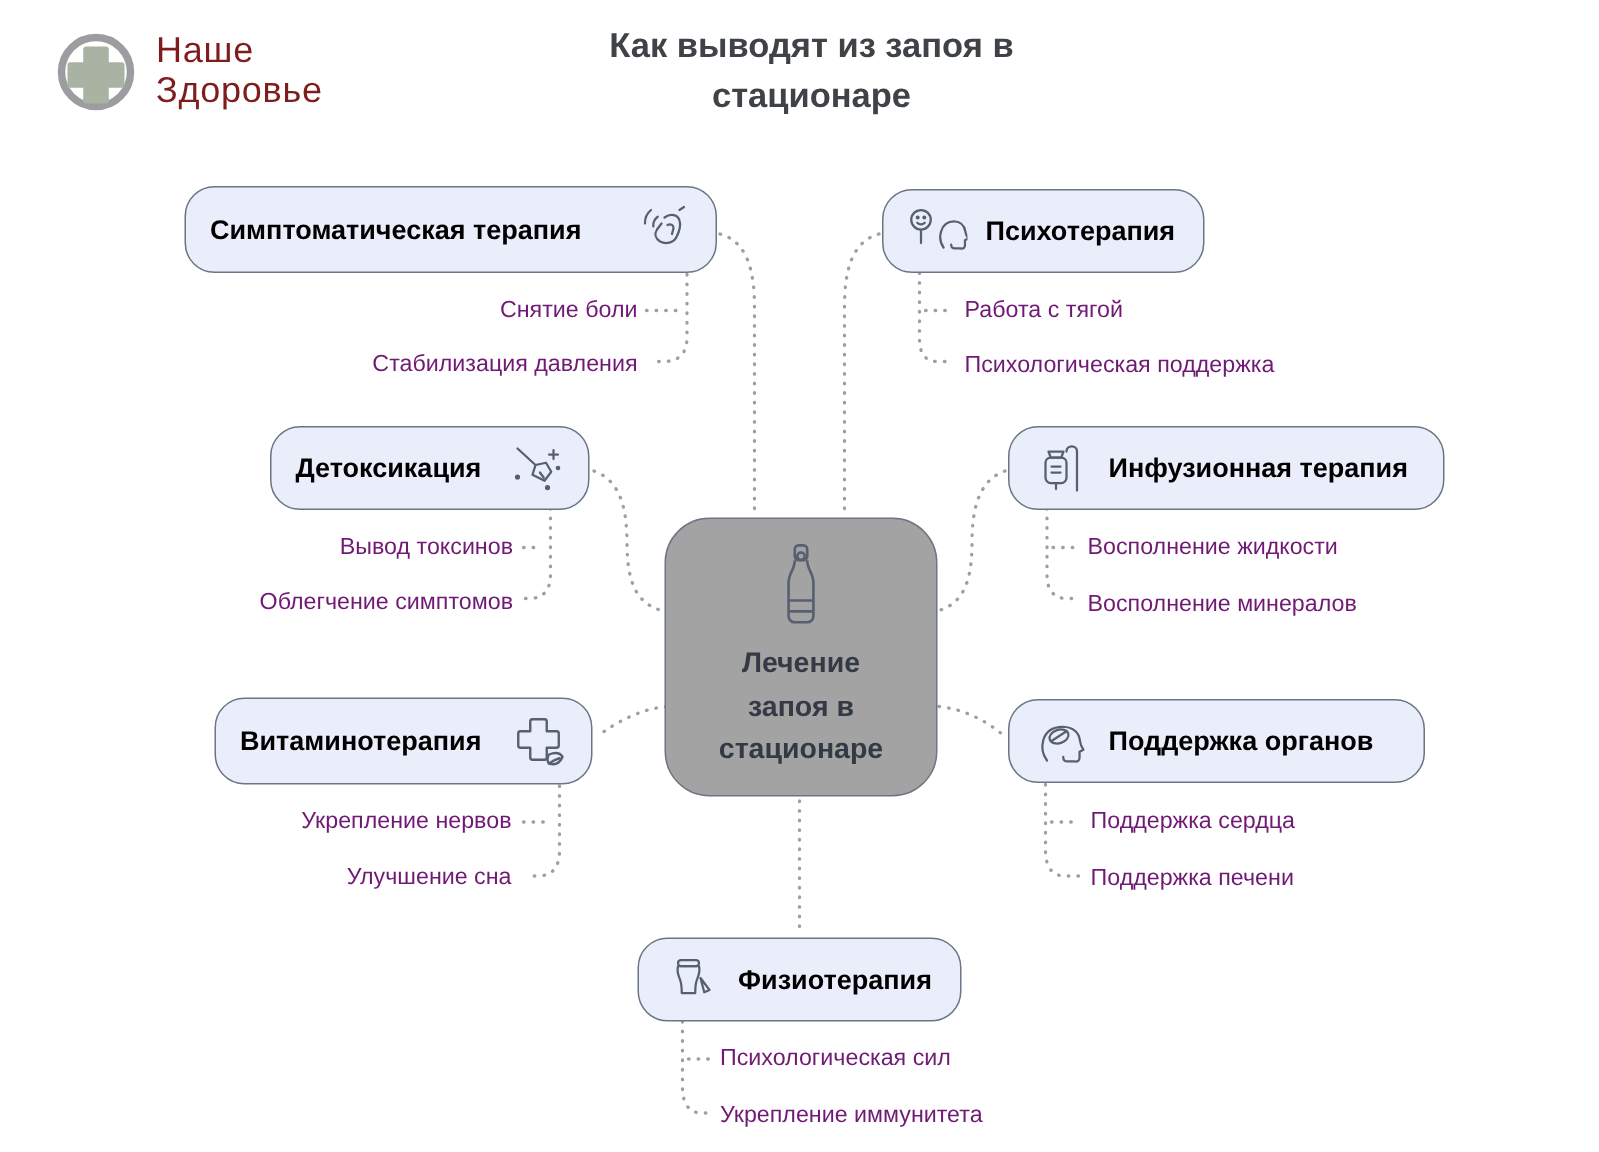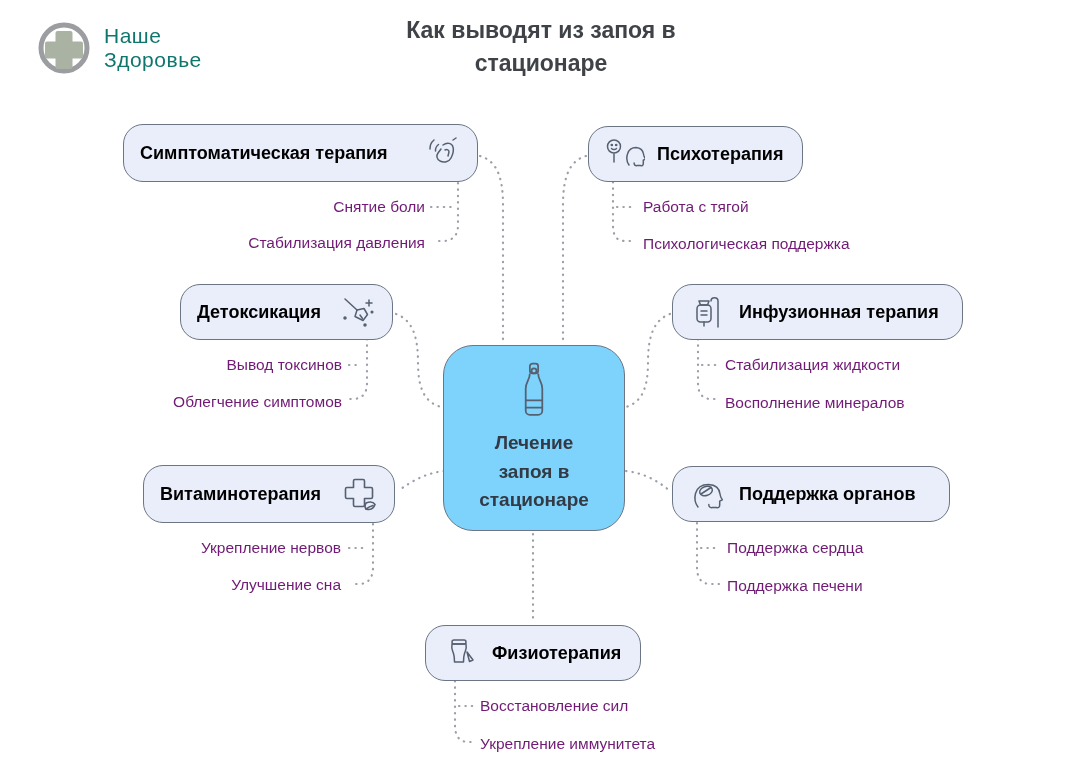--- a/index.html
+++ b/index.html
@@ -5,29 +5,29 @@
   html,body{margin:0;padding:0;background:#fff;}
   .canvas{position:relative;width:1066px;height:768px;background:#fff;overflow:hidden;
           font-family:"Liberation Sans","DejaVu Sans",sans-serif;}
   .connectors{position:absolute;left:0;top:0;width:1066px;height:768px;pointer-events:none;}
   .node{position:absolute;display:flex;align-items:center;gap:12px;
         background:#e9eefa;border:1.7px solid #6b7583;border-radius:20px;
         padding:0 16px;box-sizing:border-box;color:#000000;font-weight:bold;font-size:18px;}
   .node .lbl{white-space:nowrap;}
   .node.spread{justify-content:space-between;}
   .center-node{position:absolute;display:flex;flex-direction:column;align-items:center;justify-content:center;
-        background:#7dd3fc;border:1.7px solid #6b7583;border-radius:30px;box-sizing:border-box;
+        background:#a3a3a3;border:1.7px solid #6b7583;border-radius:30px;box-sizing:border-box;
         color:#333a45;font-weight:bold;font-size:19px;text-align:center;}
   .center-node .lbl{width:128px;line-height:1.5;margin-top:10px;}
   .sub{position:absolute;font-size:15.5px;color:#701a75;white-space:nowrap;}
   .sub.r{text-align:right;}
   .title{position:absolute;left:361px;top:14px;width:360px;text-align:center;
          font-size:23px;font-weight:bold;color:#3f4347;line-height:1.42;}
   .logo{position:absolute;left:36px;top:20px;display:flex;align-items:center;gap:12px;}
-  .logo-text{font-size:21px;color:#0f766e;line-height:1.12;letter-spacing:.5px;}
+  .logo-text{font-size:24px;color:#7f1d1d;line-height:1.12;letter-spacing:.5px;}
   svg.icon{flex:0 0 auto;}
 </style>
 </head>
 <body>
 
 <div class="canvas">
 
   <svg class="connectors" viewBox="0 0 1066 768">
     <g fill="none" stroke="#9ba0a8" stroke-width="2.2" stroke-linecap="round" stroke-dasharray="0.4 6">
 
@@ -157,25 +157,25 @@
 
   <div class="sub r" style="right:641px;top:198px;">Снятие боли</div>
   <div class="sub r" style="right:641px;top:234px;">Стабилизация давления</div>
 
   <div class="sub" style="left:643px;top:198px;">Работа с тягой</div>
   <div class="sub" style="left:643px;top:235px;">Психологическая поддержка</div>
 
   <div class="sub r" style="right:724px;top:356px;text-align:center;">Вывод токсинов</div>
   <div class="sub r" style="right:724px;top:393px;">Облегчение симптомов</div>
 
-  <div class="sub" style="left:725px;top:356px;">Стабилизация жидкости</div>
+  <div class="sub" style="left:725px;top:356px;">Восполнение жидкости</div>
   <div class="sub" style="left:725px;top:394px;">Восполнение минералов</div>
 
   <div class="sub r" style="right:725px;top:539px;">Укрепление нервов</div>
   <div class="sub r" style="right:725px;top:576px;">Улучшение сна</div>
 
   <div class="sub" style="left:727px;top:539px;">Поддержка сердца</div>
   <div class="sub" style="left:727px;top:577px;">Поддержка печени</div>
 
-  <div class="sub" style="left:480px;top:697px;">Восстановление сил</div>
+  <div class="sub" style="left:480px;top:697px;">Психологическая сил</div>
   <div class="sub" style="left:480px;top:735px;text-align:center;">Укрепление иммунитета</div>
 
 </div>
 
 </body></html>

